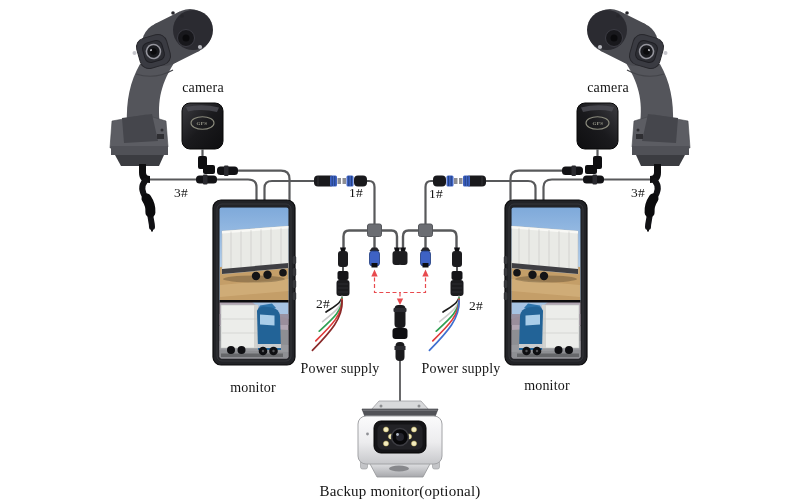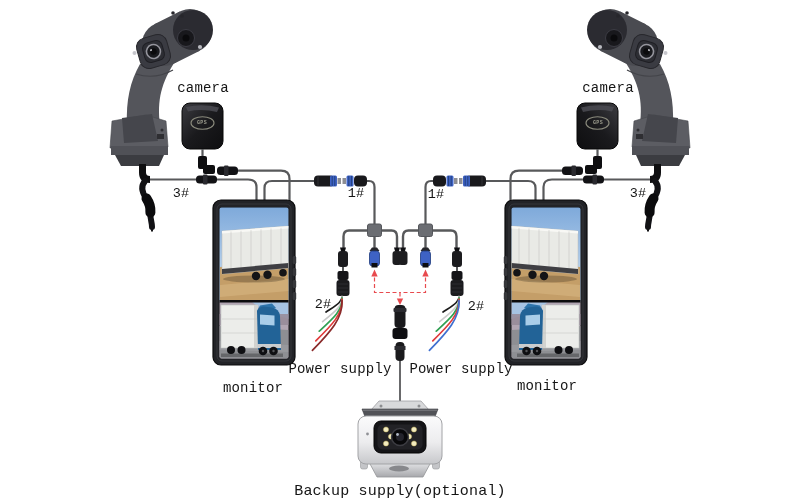--- a/index.html
+++ b/index.html
@@ -1,19 +1,19 @@
 <!DOCTYPE html>
 <html style="--bg: #ffffff; --label: #151515; --cable: #58595b; --blue: #3e62c4; --accent: #e84a4e;"><head>
 <meta charset="utf-8">
 <style>
   html,body{margin:0;padding:0;background:#fff;}
   .stage{
     position:relative;width:800px;height:500px;overflow:hidden;
     background:var(--bg,#fff);
-    font-family:Liberation Mono, monospace;
+    font-family:Liberation Serif, serif;
   }
   .stage svg{position:absolute;left:0;top:0;}
   .lbl{
     position:absolute;transform:translate(-50%,-50%);
     color:var(--label,#151515);font-size:14px;font-weight:400;
     white-space:nowrap;letter-spacing:.2px;pointer-events:none;
   }
   .lbl.num{font-size:13.5px;font-weight:500;}
   .lbl.big{font-size:15px;}
   .gps-badge{
@@ -301,17 +301,17 @@
 <span class="lbl num" style="left:181px;top:193px">3#</span>
 <span class="lbl num" style="left:638px;top:193px">3#</span>
 <span class="lbl num" style="left:356px;top:193px">1#</span>
 <span class="lbl num" style="left:436px;top:194px">1#</span>
 <span class="lbl num" style="left:323px;top:304px">2#</span>
 <span class="lbl num" style="left:476px;top:306px">2#</span>
 <span class="lbl" style="left:340px;top:369px">Power supply</span>
 <span class="lbl" style="left:461px;top:369px">Power supply</span>
 <span class="lbl" style="left:253px;top:388px">monitor</span>
 <span class="lbl" style="left:547px;top:386px">monitor</span>
-<span class="lbl big" style="left:400px;top:491px">Backup supply(optional)</span>
+<span class="lbl big" style="left:400px;top:491px">Backup monitor(optional)</span>
 <span class="gps-badge" style="left:202px;top:123px">GPS</span>
 <span class="gps-badge" style="left:598px;top:123px">GPS</span>
 
 </div>
 
 </body></html>

